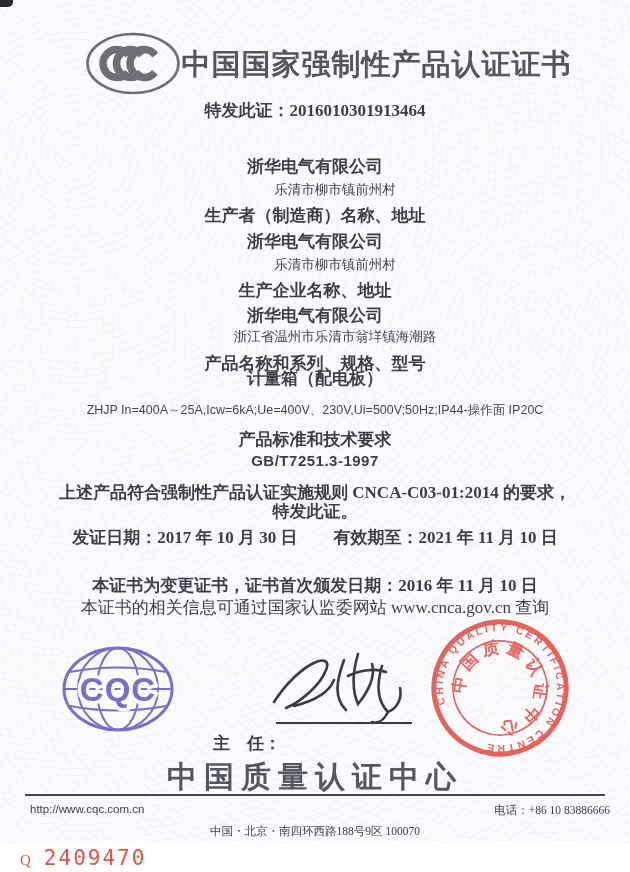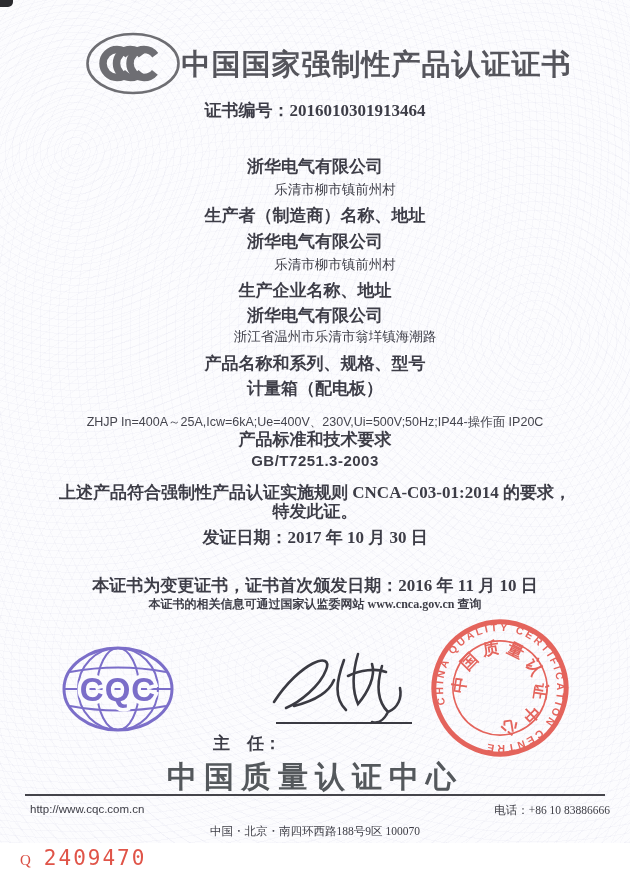--- a/index.html
+++ b/index.html
@@ -14,26 +14,26 @@
   #corner-mark{position:absolute;left:0;top:0;width:13px;height:7px;background:#2a2a2e;
       border-bottom-right-radius:5px;}
   .ln{position:absolute;left:0;right:0;text-align:center;color:#3d3d47;}
   .title{position:absolute;left:125px;right:2px;top:45px;text-align:center;
       font-family:"Liberation Sans",sans-serif;font-size:29px;font-weight:600;
       letter-spacing:1px;color:#55555c;}
   .certno{top:99px;font-size:17px;font-weight:bold;}
   .label{font-size:17px;font-weight:bold;}
   .co{font-size:17px;font-weight:bold;}
   .addr{font-size:13.5px;margin-left:40px;}
-  .spec{font-size:12.5px;font-family:"Liberation Sans",sans-serif;color:#45454e;margin-top:12px;}
+  .spec{font-size:12.5px;font-family:"Liberation Sans",sans-serif;color:#45454e;}
   .gb{font-size:15px;font-family:"Liberation Sans",sans-serif;font-weight:600;letter-spacing:.5px;}
   .stmt{font-size:17px;font-weight:bold;}
   .dates-row{position:absolute;left:0;right:0;top:526px;display:flex;justify-content:center;
       gap:36px;font-size:17px;font-weight:bold;color:#3d3d47;}
-  .info{font-size:12px;font-weight:bold;}
+  .info{font-size:17px;font-weight:normal;}
   
   #ccc-logo{position:absolute;left:85px;top:32px;}
   #cqc-logo{position:absolute;left:61px;top:646px;}
   
   #director-label{position:absolute;left:213px;top:732px;font-size:17px;font-weight:bold;color:#3d3d47;}
   #sig-line{position:absolute;left:276px;top:652px;width:136px;height:70px;
       border-bottom:2px solid #3a3a42;}
   #sig-svg{position:absolute;left:-16px;top:-12px;overflow:visible;}
   
   #stamp-wrap{position:absolute;left:420px;top:608px;width:160px;height:160px;
@@ -61,45 +61,46 @@
   <svg id="ccc-logo" width="96" height="63" viewBox="0 0 96 63">
     <ellipse cx="48" cy="31.5" rx="45.5" ry="29.5" fill="none" stroke="#6e6e73" stroke-width="2.6"></ellipse>
     <g fill="none" stroke="#6e6e73" stroke-width="7.5">
       <circle cx="32" cy="31.5" r="14" stroke-dasharray="69 19" stroke-dashoffset="78.5"></circle>
       <circle cx="45.5" cy="31.5" r="14" stroke-dasharray="69 19" stroke-dashoffset="78.5"></circle>
       <circle cx="59" cy="31.5" r="14" stroke-dasharray="69 19" stroke-dashoffset="78.5"></circle>
     </g>
   </svg>
 
   <div class="title">中国国家强制性产品认证证书</div>
-  <div class="ln certno">证书编号：2016010301913464</div>
+  <div class="ln certno">特发此证：2016010301913464</div>
 
   <div class="ln co" style="top:155px">浙华电气有限公司</div>
   <div class="ln addr" style="top:181px">乐清市柳市镇前州村</div>
 
   <div class="ln label" style="top:204px">生产者（制造商）名称、地址</div>
   <div class="ln co" style="top:230px">浙华电气有限公司</div>
   <div class="ln addr" style="top:256px">乐清市柳市镇前州村</div>
 
   <div class="ln label" style="top:279px">生产企业名称、地址</div>
   <div class="ln co" style="top:304px">浙华电气有限公司</div>
   <div class="ln addr" style="top:328px">浙江省温州市乐清市翁垟镇海潮路</div>
 
   <div class="ln label" style="top:352px">产品名称和系列、规格、型号</div>
-  <div class="ln co" style="top:377px">计量箱（配电板）</div>
+  <div class="ln co" style="top:367px">计量箱（配电板）</div>
   <div class="ln spec" style="top:402px">ZHJP In=400A～25A,Icw=6kA;Ue=400V、230V,Ui=500V;50Hz;IP44-操作面 IP20C</div>
 
   <div class="ln label" style="top:428px">产品标准和技术要求</div>
-  <div class="ln gb" style="top:452px">GB/T7251.3-2003</div>
+  <div class="ln gb" style="top:452px">GB/T7251.3-1997</div>
 
   <div class="ln stmt" style="top:481px">上述产品符合强制性产品认证实施规则 CNCA-C03-01:2014 的要求，</div>
   <div class="ln stmt" style="top:500px">特发此证。</div>
 
   <div class="dates-row">
     <span>发证日期：2017 年 10 月 30 日</span>
+    <span>有效期至：2021 年 11 月 10 日</span>
   </div>
   <div class="ln stmt" style="top:574px">本证书为变更证书，证书首次颁发日期：2016 年 11 月 10 日</div>
   <div class="ln info" style="top:596px">本证书的相关信息可通过国家认监委网站 www.cnca.gov.cn 查询</div>
 
   <svg id="cqc-logo" width="114" height="86" viewBox="0 0 114 86">
     <g fill="none" stroke="#7b6ec9" stroke-width="2">
       <ellipse cx="57" cy="43" rx="54" ry="41" stroke-width="3"></ellipse>
       <ellipse cx="57" cy="43" rx="21" ry="41"></ellipse>
       <ellipse cx="57" cy="43" rx="40" ry="41"></ellipse>
       <path d="M9,26 Q57,17 105,26"></path>

